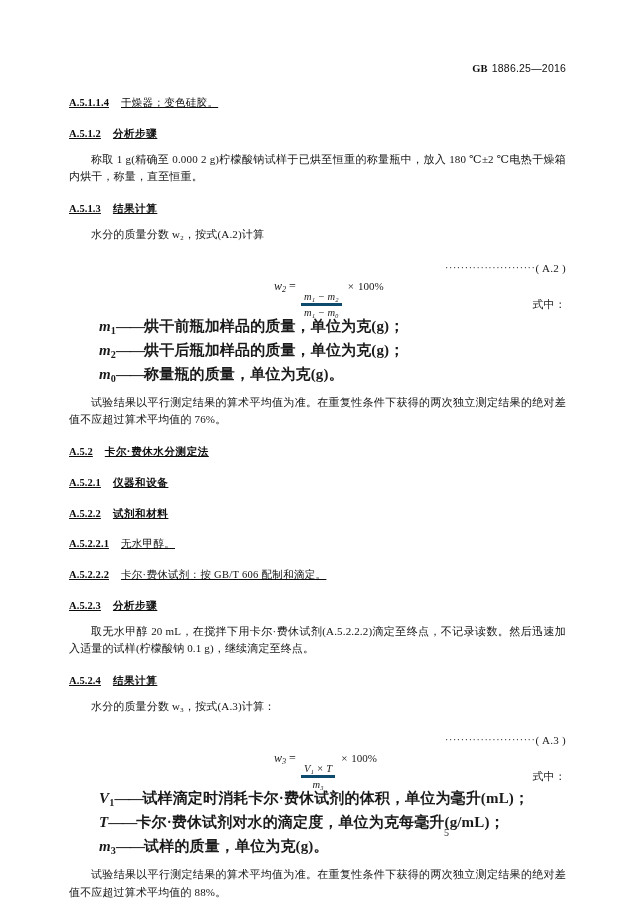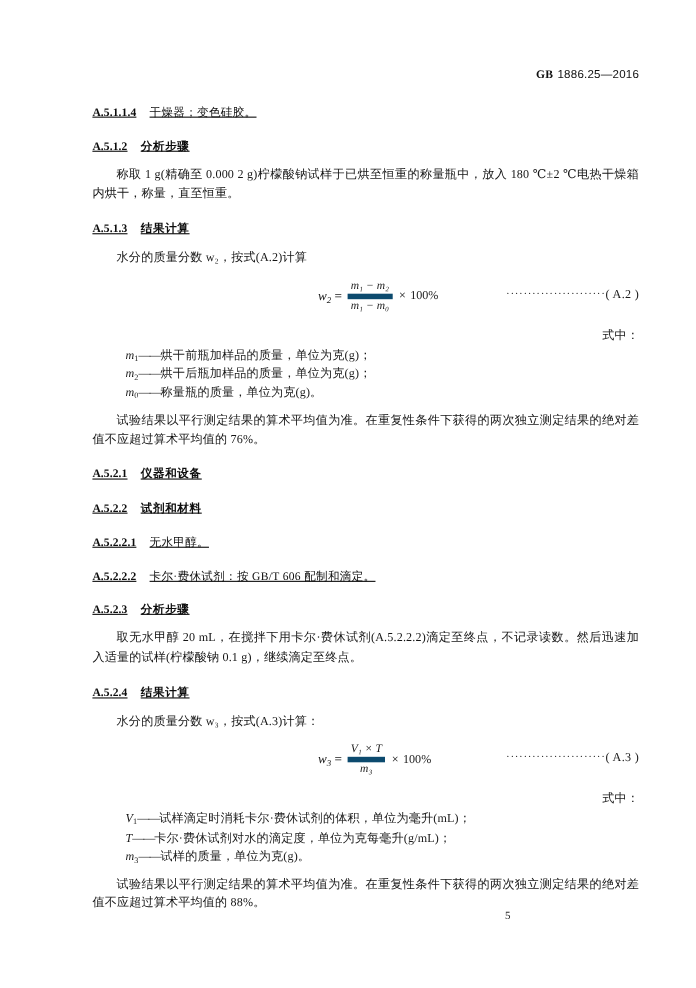--- a/index.html
+++ b/index.html
@@ -10,21 +10,21 @@
   body {
     width: 633px;
     height: 898px;
     position: relative;
     font-family: "Liberation Serif", "DejaVu Serif", serif;
     color: #1a1a1a;
     overflow: hidden;
   }
   .page {
     position: absolute;
-    left: 16px; top: 0;
+    left: 1px; top: 0;
     width: 516px;
     height: 898px;
     background: #fff;
   }
   .content {
     position: absolute;
     left: 68px;
     top: 62px;
     width: 497px;
   }
@@ -81,22 +81,23 @@
   
   .where {
     font-size: 11px;
     margin: 8px 0 0 0;
     text-indent: 2em;
     letter-spacing: 0.2px;
     text-align: right;
   }
   .deflist {
     margin: 3px 0 0 0;
-    font-size: 11px;
+    font-size: 15px;
     line-height: 1.58;
+    font-weight: bold;
   }
   .defrow {
     padding-left: 30px;
     letter-spacing: 0.15px;
     white-space: nowrap;
   }
   .var {
     font-style: italic;
     font-family: "Liberation Serif", serif;
   }
@@ -129,23 +130,24 @@
   .frac {
     display: inline-flex;
     flex-direction: column;
     align-items: center;
     vertical-align: middle;
     margin: 0 2px;
     font-size: 10.5px;
   }
   .frac .num-part {
     padding: 0 3px 1px 3px;
-    border-bottom: 5px solid #0c4a6e;
-    font-style: italic;
-    white-space: nowrap;
+    border-bottom: 3px solid #0c4a6e;
+    font-style: italic;
+    white-space: nowrap;
+    margin-top: 36px;
   }
   .frac .den-part {
     padding: 1px 3px 0 3px;
     font-style: italic;
     white-space: nowrap;
   }
   .times { margin: 0 4px; font-size: 11px; }
   .pct { font-size: 11px; }
   .eqnum {
     position: absolute;
@@ -212,20 +214,23 @@
     </div>
 
     <div class="where">式中：</div>
     <div class="deflist">
       <div class="defrow"><span class="var">m</span><sub>1</sub><span class="dash">——</span><span>烘干前瓶加样品的质量，单位为克(g)；</span></div>
       <div class="defrow"><span class="var">m</span><sub>2</sub><span class="dash">——</span><span>烘干后瓶加样品的质量，单位为克(g)；</span></div>
       <div class="defrow"><span class="var">m</span><sub>0</sub><span class="dash">——</span><span>称量瓶的质量，单位为克(g)。</span></div>
     </div>
     <p class="body tight">试验结果以平行测定结果的算术平均值为准。在重复性条件下获得的两次独立测定结果的绝对差值不应超过算术平均值的 76%。</p>
 
+    <div class="clause">
+      <span class="num">A.5.2</span><span class="ttl">卡尔·费休水分测定法</span>
+    </div>
 
     <div class="clause">
       <span class="num">A.5.2.1</span><span class="ttl">仪器和设备</span>
     </div>
 
     <div class="clause">
       <span class="num">A.5.2.2</span><span class="ttl">试剂和材料</span>
     </div>
 
     <div class="clause inline-item">

